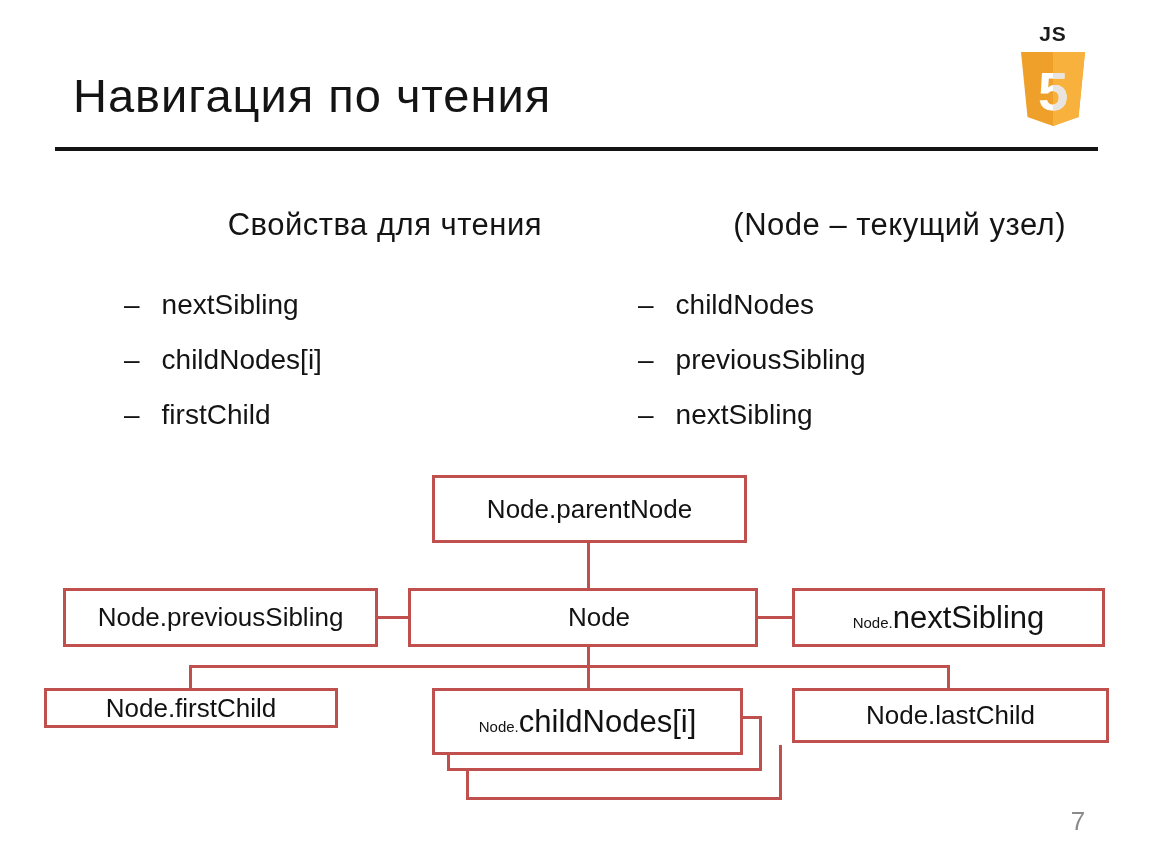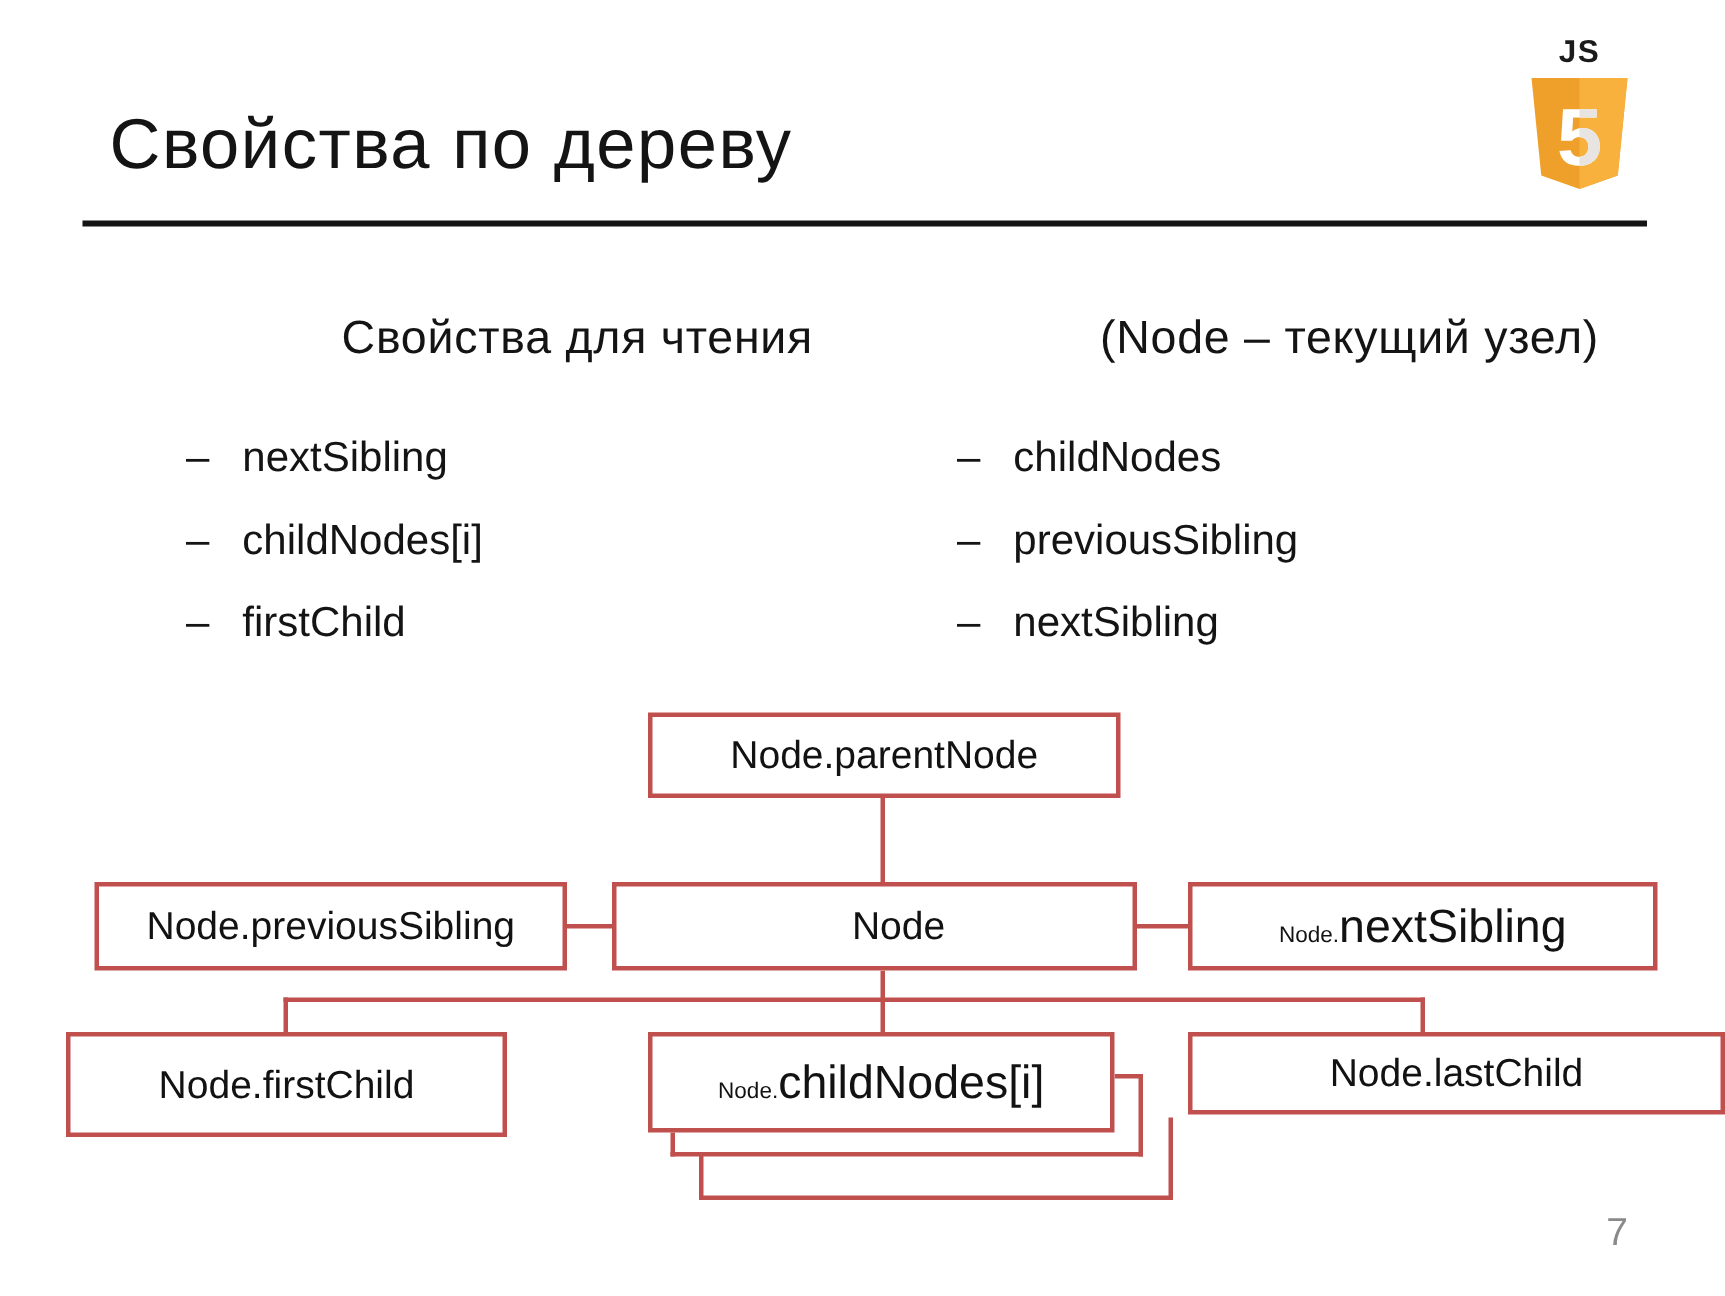--- a/index.html
+++ b/index.html
@@ -38,27 +38,27 @@
   
   .dbox {
     position:absolute; background:#ffffff; border:3px solid #c0504d;
     display:flex; align-items:center; justify-content:center;
   }
   .box-text { white-space:nowrap; }
   .box-text span { font-size:26px; color:#121212; }
   .dbox.mixed .box-prefix { font-size:15px; }
   .dbox.mixed .box-main   { font-size:31px; }
 
-  .box-parent { left:432px; top:475px; width:315px; height:57px; }
+  .box-parent { left:432px; top:475px; width:315px; height:68px; }
   .box-prev   { left:43px;  top:588px; width:315px; height:59px;margin-left:20px; }
   .box-node   { left:408px; top:588px; width:350px; height:59px;padding-left:32px; }
   .box-next   { left:792px; top:588px; width:313px; height:59px; }
-  .box-first  { left:44px;  top:688px; width:294px; height:70px; }
+  .box-first  { left:44px;  top:688px; width:294px; height:40px; }
   .box-child  { left:432px; top:688px; width:311px; height:67px; }
-  .box-last   { left:792px; top:688px; width:358px; height:55px; }
+  .box-last   { left:792px; top:688px; width:317px; height:55px; }
 
   
   .line { position:absolute; background:#c0504d; }
   .c-parent-node   { left:587px; top:532px; width:3px;  height:56px; }
   .c-prev-node     { left:358px; top:616px; width:75px; height:3px; }
   .c-node-next     { left:747px; top:616px; width:45px; height:3px; }
   .c-node-child    { left:587px; top:647px; width:3px;  height:41px; }
   .c-bus           { left:189px; top:665px; width:761px; height:3px; }
   .c-bus-first     { left:189px; top:665px; width:3px;  height:23px; }
   .c-bus-last      { left:947px; top:665px; width:3px;  height:23px; }
@@ -76,21 +76,21 @@
   .page-number {
     position:absolute; left:1058px; top:806px; width:40px;
     font-size:26px; color:#8a8a8a; text-align:center;
   }
 </style>
 </head>
 <body>
 
 <div class="slide">
 
-  <h1 class="title">Свойства по дереву</h1>
+  <h1 class="title">Навигация по чтения</h1>
   <div class="title-rule"></div>
 
   <div class="logo">
     <svg width="78" height="112" viewBox="0 0 78 112">
       <defs>
         <clipPath id="clipRight">
             <rect x="39" y="0" width="39" height="112"></rect>
           </clipPath>
       </defs>
       <text x="39" y="19" text-anchor="middle" font-family="Liberation Sans, sans-serif" font-size="21" font-weight="900" letter-spacing="1" fill="#1b1b1b">JS</text>

